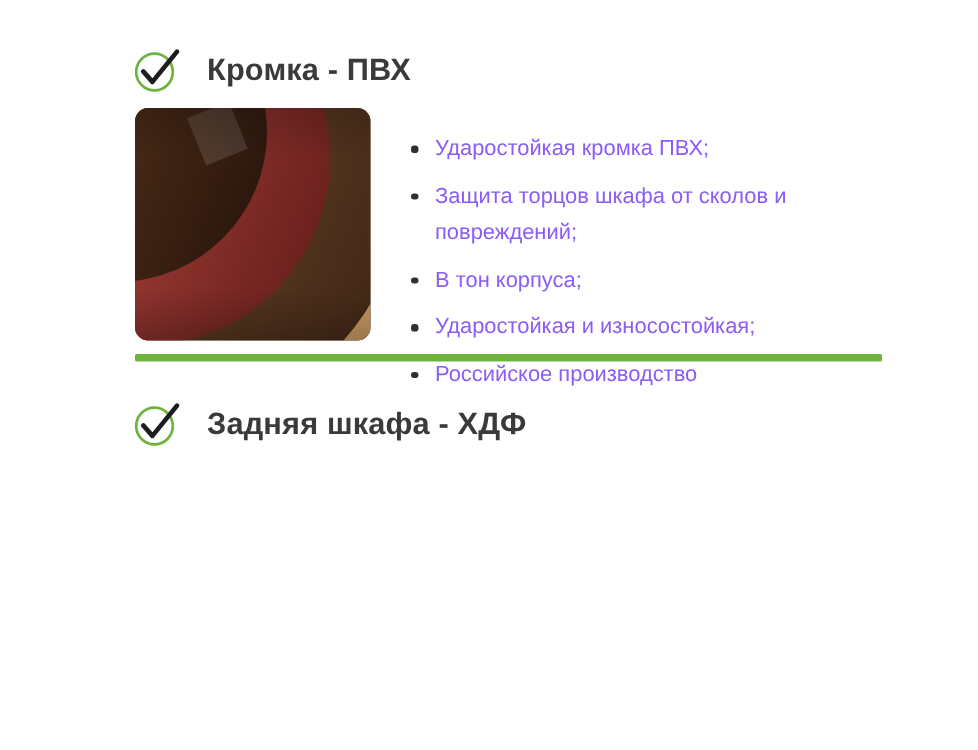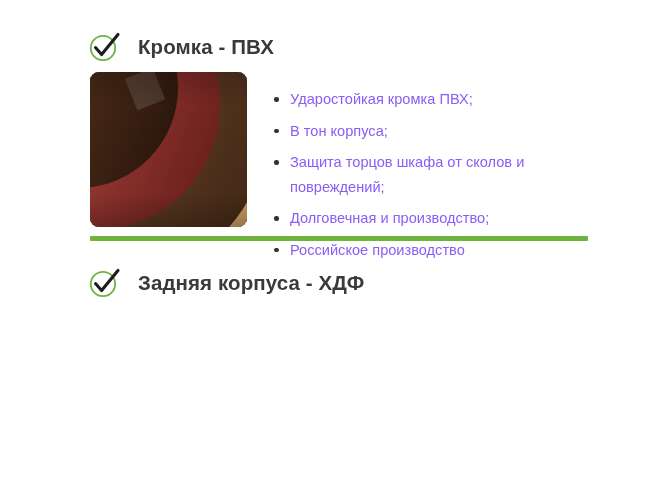--- a/index.html
+++ b/index.html
@@ -201,46 +201,46 @@
       </div>
     </div>
 
     <ul class="bullets" id="bullets-edge">
       <li>
         <span class="dot"></span>
         <span>Ударостойкая кромка ПВХ;</span>
       </li>
       <li>
         <span class="dot"></span>
+        <span>Защита торцов шкафа от сколов и повреждений;</span>
+      </li>
+      <li>
+        <span class="dot"></span>
         <span>В тон корпуса;</span>
       </li>
       <li>
         <span class="dot"></span>
-        <span>Защита торцов шкафа от сколов и повреждений;</span>
-      </li>
-      <li>
-        <span class="dot"></span>
-        <span>Долговечная и производство;</span>
+        <span>Ударостойкая и износостойкая;</span>
       </li>
       <li>
         <span class="dot"></span>
         <span>Российское производство</span>
       </li>
     </ul>
   </div>
 
   <div class="divider"></div>
 
   <div class="section" id="section-back">
 
     <div class="heading-row">
       <span class="check-badge">
         <svg viewBox="0 0 32 32" xmlns="http://www.w3.org/2000/svg">
           <circle cx="15" cy="17" r="12.2" fill="none" stroke="#6fb33f" stroke-width="1.8"></circle>
           <path d="M7.5 16.6 L13.6 23.6 L30 3.4" fill="none" stroke="#1d1d1f" stroke-width="3.1" stroke-linecap="round" stroke-linejoin="round"></path>
         </svg>
       </span>
-      <span class="section-title">Задняя корпуса - ХДФ</span>
+      <span class="section-title">Задняя шкафа - ХДФ</span>
     </div>
 
   </div>
 
 </div>
 
 </body></html>

